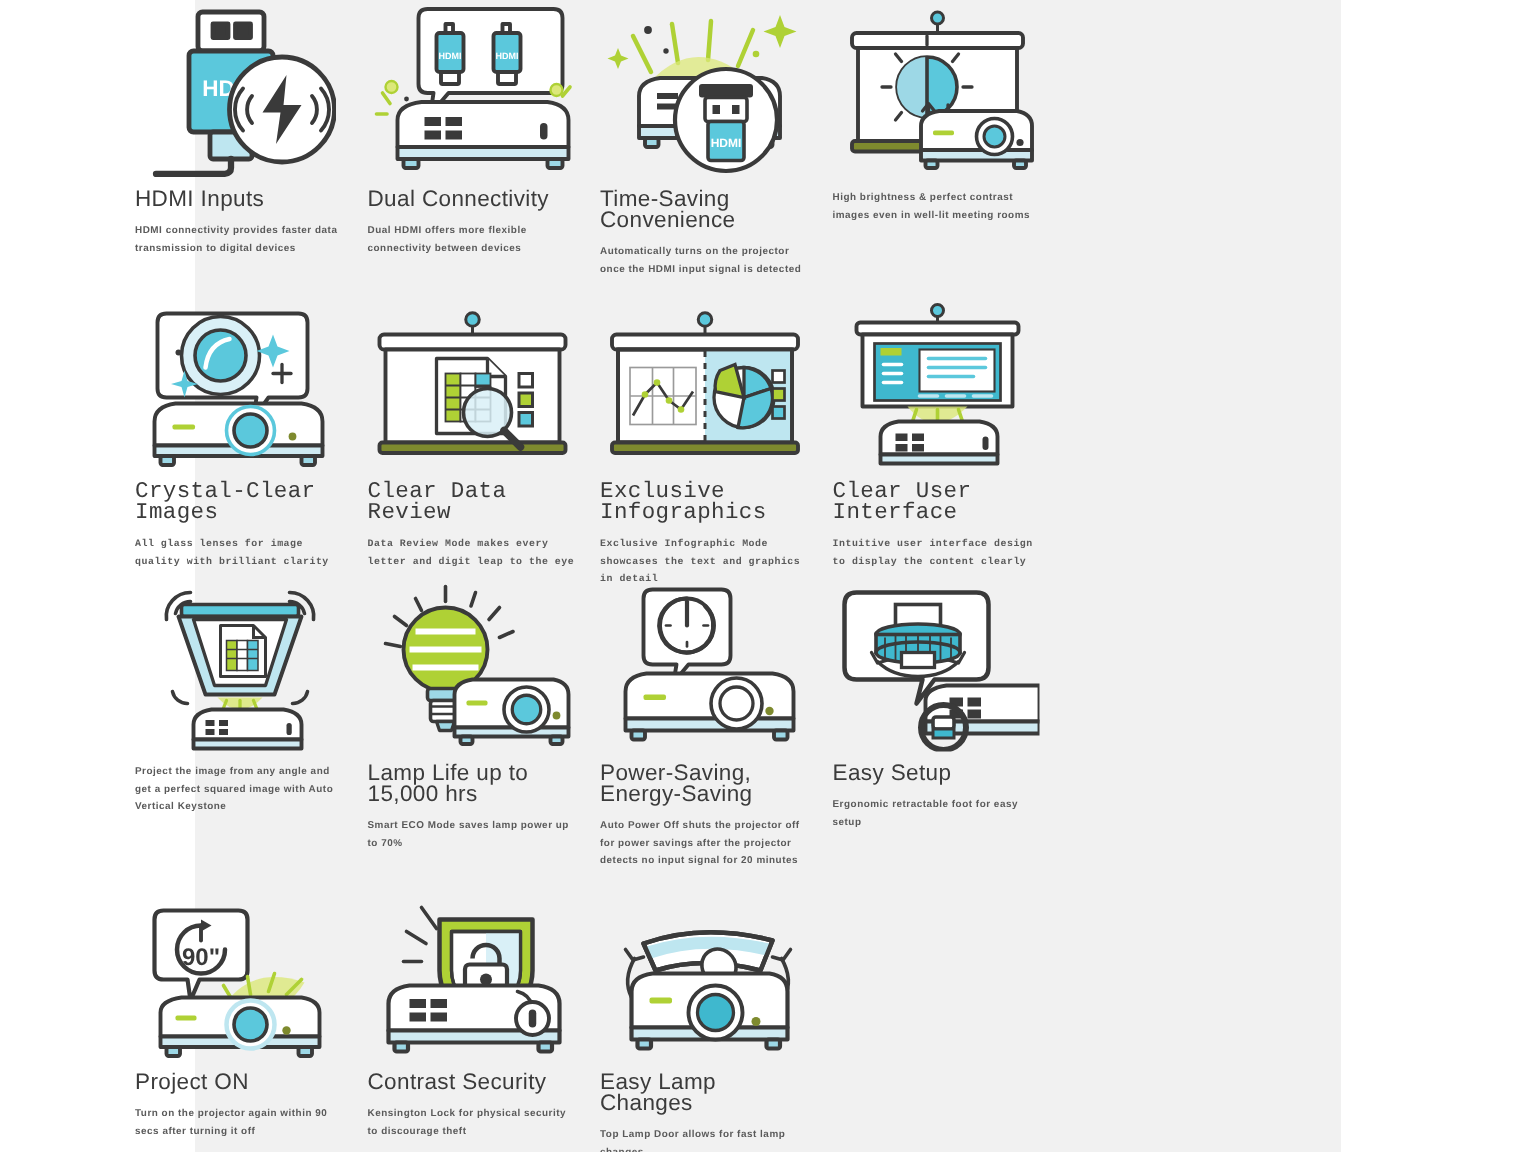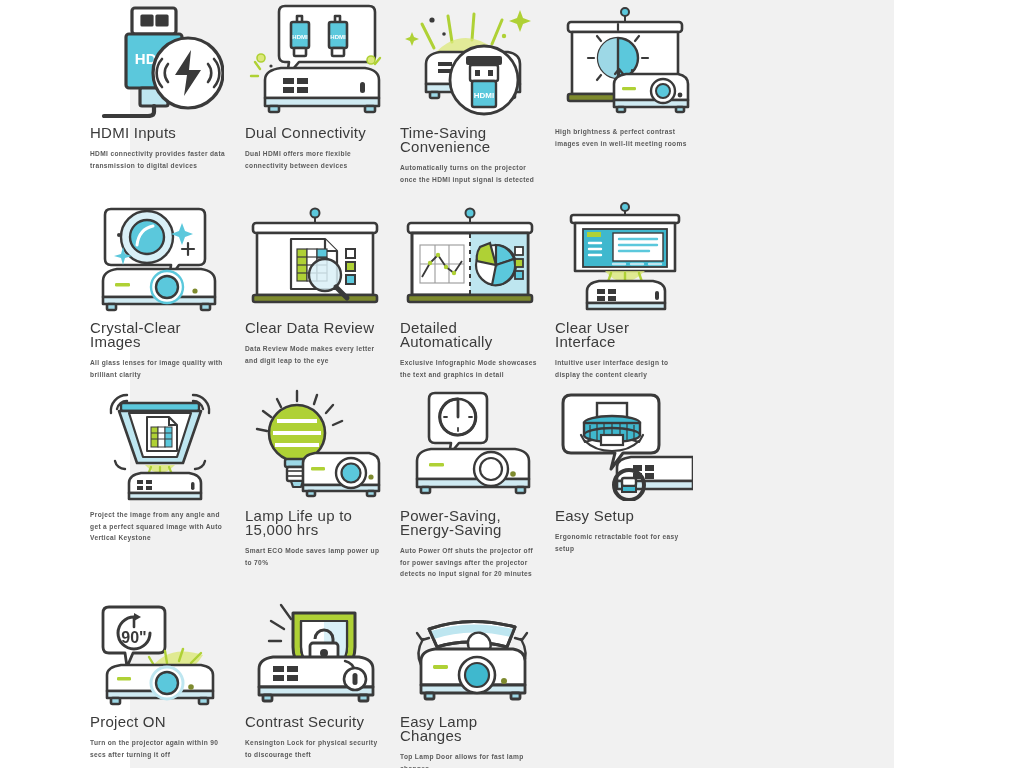--- a/index.html
+++ b/index.html
@@ -27,21 +27,21 @@
     display: grid;
     grid-template-columns: repeat(4, 155px);
     column-gap: 0px;
     row-gap: 0px;
   }
   .feature-card {
     width: 155px;
     padding-right: 16px;
   }
   .fc-row1 { height: 195px; }
-  .fc-row2 { height: 190px; }
+  .fc-row2 { height: 190px; font-family: Liberation Mono, monospace; }
   .fc-row3 { height: 210px; }
   .fc-row4 { height: 173px; }
 
   .icon-box {
     width: 139px;
     display: flex;
     align-items: flex-end;
     justify-content: center;
   }
   .ib-r1 { height: 118px; }
@@ -321,21 +321,21 @@
             <path d="M94 64 L112 58 A20 20 0 0 1 90 84 Z" fill="#5BC8DC" stroke="#3A3A3A" stroke-width="2.2"></path>
             <path d="M88 42 L78 46 A20 20 0 0 0 75 60 L94 64 Z" fill="#AFD135" stroke="#3A3A3A" stroke-width="2.2"></path>
           </g>
           <g stroke="#3A3A3A" stroke-width="1.8" fill="none">
             <rect x="113" y="46" width="8" height="8" fill="#ffffff"></rect>
             <rect x="113" y="58" width="8" height="8" fill="#AFD135"></rect>
             <rect x="113" y="70" width="8" height="8" fill="#5BC8DC"></rect>
           </g>
         </svg>
       </div>
-      <div class="feature-title">Detailed Automatically</div>
+      <div class="feature-title">Exclusive Infographics</div>
       <div class="feature-desc">Exclusive Infographic Mode showcases the text and graphics in detail</div>
     </div>
 
     <div class="feature-card fc-row2">
       <div class="icon-box ib-r2">
         <svg width="136" height="112" viewBox="0 0 136 112">
           <circle cx="68" cy="6" r="4" fill="#5BC8DC" stroke="#3A3A3A" stroke-width="2"></circle>
           <line x1="68" y1="10" x2="68" y2="14" stroke="#3A3A3A" stroke-width="2"></line>
           <g fill="none" stroke="#3A3A3A" stroke-width="2.6" stroke-linejoin="round">
             <rect x="14" y="14" width="108" height="8" rx="2.5" fill="#ffffff"></rect>

